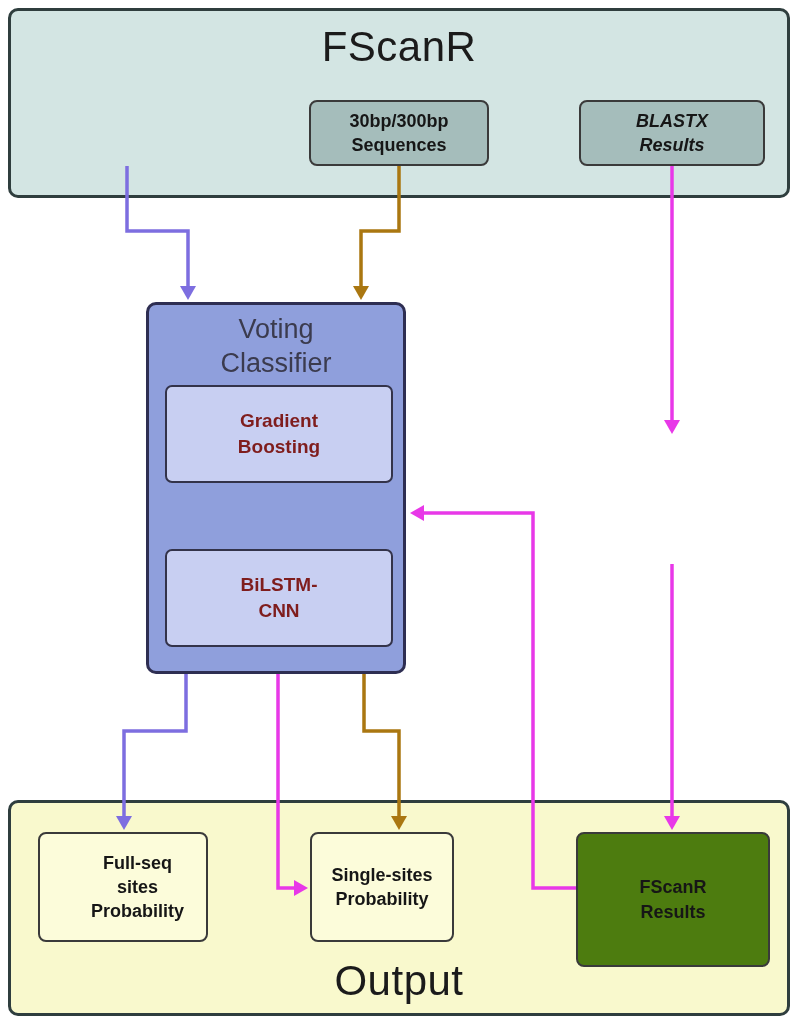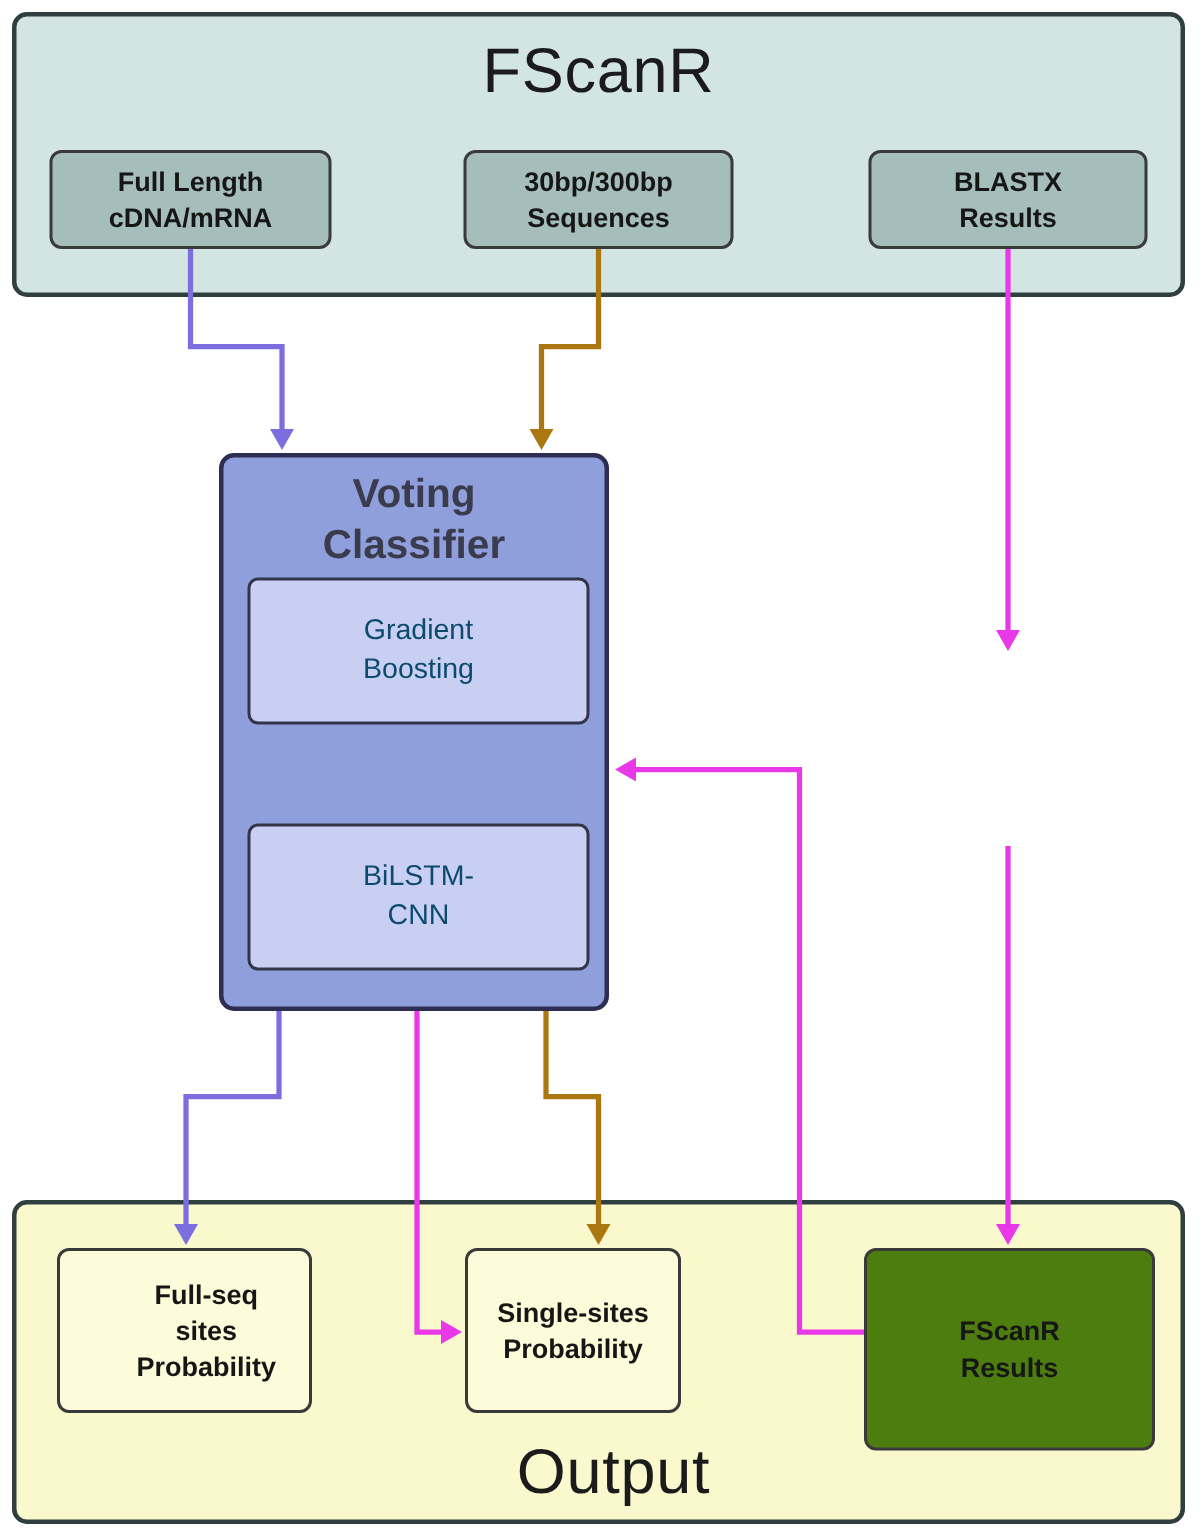--- a/index.html
+++ b/index.html
@@ -19,60 +19,58 @@
     text-align:center;white-space:pre-line;font-weight:bold;font-size:18px;
     color:#161616;border:2.5px solid #3a3a3a;border-radius:8px;box-sizing:border-box;
     line-height:1.35;z-index:2;
   }
   .classifier{
     position:absolute;left:146px;top:302px;width:260px;height:372px;
     border:3px solid #2e2e52;border-radius:10px;box-sizing:border-box;z-index:1;
   }
   .classifier-title{
     position:absolute;top:8px;left:0;width:100%;text-align:center;
-    font-size:27px;color:#3b3b4e;font-weight:bold;white-space:pre-line;line-height:1.25;
+    font-size:27px;color:#3b3b4e;font-weight:normal;white-space:pre-line;line-height:1.25;
   }
   .inner-node{
     position:absolute;display:flex;align-items:center;justify-content:center;
-    text-align:center;white-space:pre-line;font-weight:normal;font-size:19px;
-    color:#0c4a6e;border:2.5px solid #33334a;border-radius:7px;box-sizing:border-box;
+    text-align:center;white-space:pre-line;font-weight:bold;font-size:19px;
+    color:#7f1d1d;border:2.5px solid #33334a;border-radius:7px;box-sizing:border-box;
     line-height:1.35;
   }
   svg.arrows{position:absolute;left:0;top:0;z-index:3;pointer-events:none;}
 </style>
 </head>
 <body>
 
 <div class="canvas">
 
   <div class="container-box" style="left: 8px; top: 8px; width: 782px; height: 190px; background-color: rgb(211, 229, 227);">
     <div class="section-title" style="top:12px;">FScanR</div>
   </div>
 
-  <div class="node" style="left: 33px; top: 100px; width: 188px; height: 66px; background-color: rgb(165, 189, 187);">Full Length
-cDNA/mRNA</div>
 
   <div class="node" style="left: 309px; top: 100px; width: 180px; height: 66px; background-color: rgb(165, 189, 187);">30bp/300bp
 Sequences</div>
 
-  <div class="node" style="left: 579px; top: 100px; width: 186px; height: 66px; background-color: rgb(165, 189, 187);">BLASTX
+  <div class="node" style="left: 579px; top: 100px; width: 186px; height: 66px; background-color: rgb(165, 189, 187); font-style: italic;">BLASTX
 Results</div>
 
   <div class="classifier" style="background-color: rgb(143, 159, 220);">
     <div class="classifier-title">Voting
 Classifier</div>
     <div class="inner-node" style="left: 16px; top: 80px; width: 228px; height: 98px; background-color: rgb(200, 207, 242);">Gradient
 Boosting</div>
     <div class="inner-node" style="left: 16px; top: 244px; width: 228px; height: 98px; background-color: rgb(200, 207, 242);">BiLSTM-
 CNN</div>
   </div>
 
 
   <div class="container-box" style="left: 8px; top: 800px; width: 782px; height: 216px; background-color: rgb(249, 249, 205);">
-    <div class="section-title" style="bottom:8px;top:auto;margin-left:10px;">Output</div>
+    <div class="section-title" style="bottom:8px;top:auto;">Output</div>
   </div>
 
   <div class="node" style="left: 38px; top: 832px; width: 170px; height: 110px; background-color: rgb(252, 252, 218); padding-left: 29px;">Full-seq
 sites
 Probability</div>
 
   <div class="node" style="left: 310px; top: 832px; width: 144px; height: 110px; background-color: rgb(252, 252, 218);">Single-sites
 Probability</div>
 
   <div class="node" style="left: 576px; top: 832px; width: 194px; height: 135px; background-color: #4d7c0f;">FScanR

